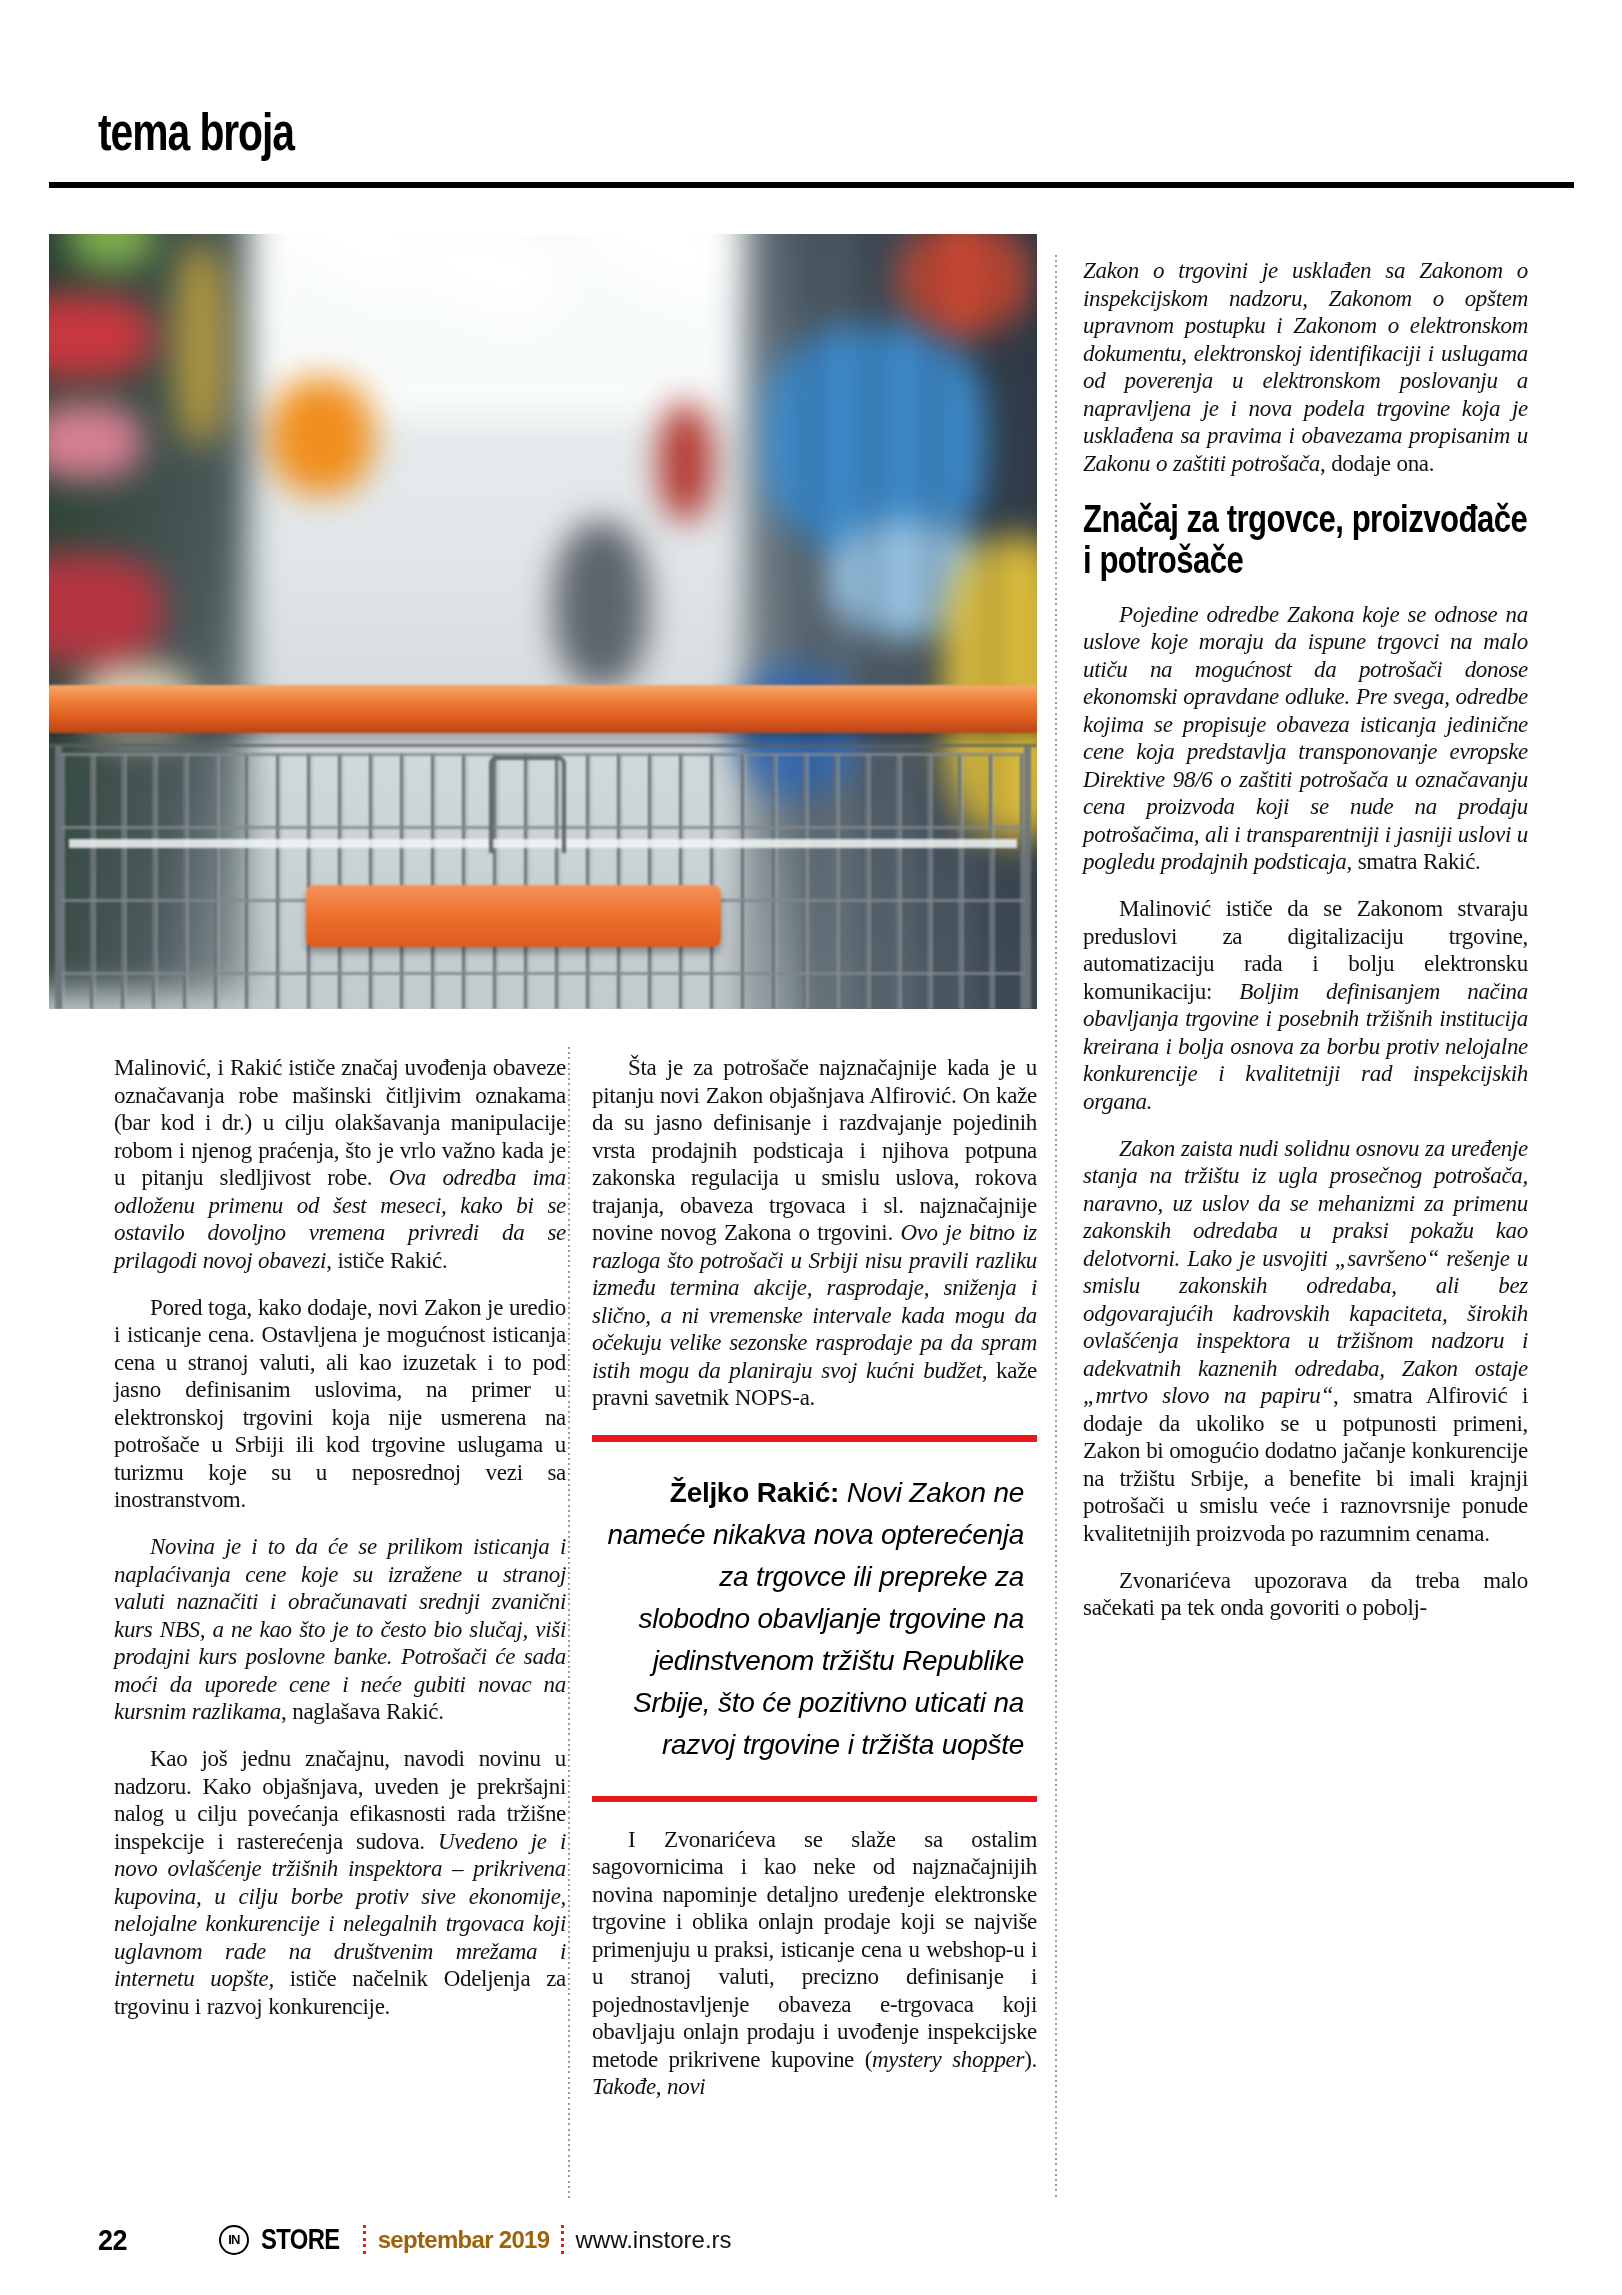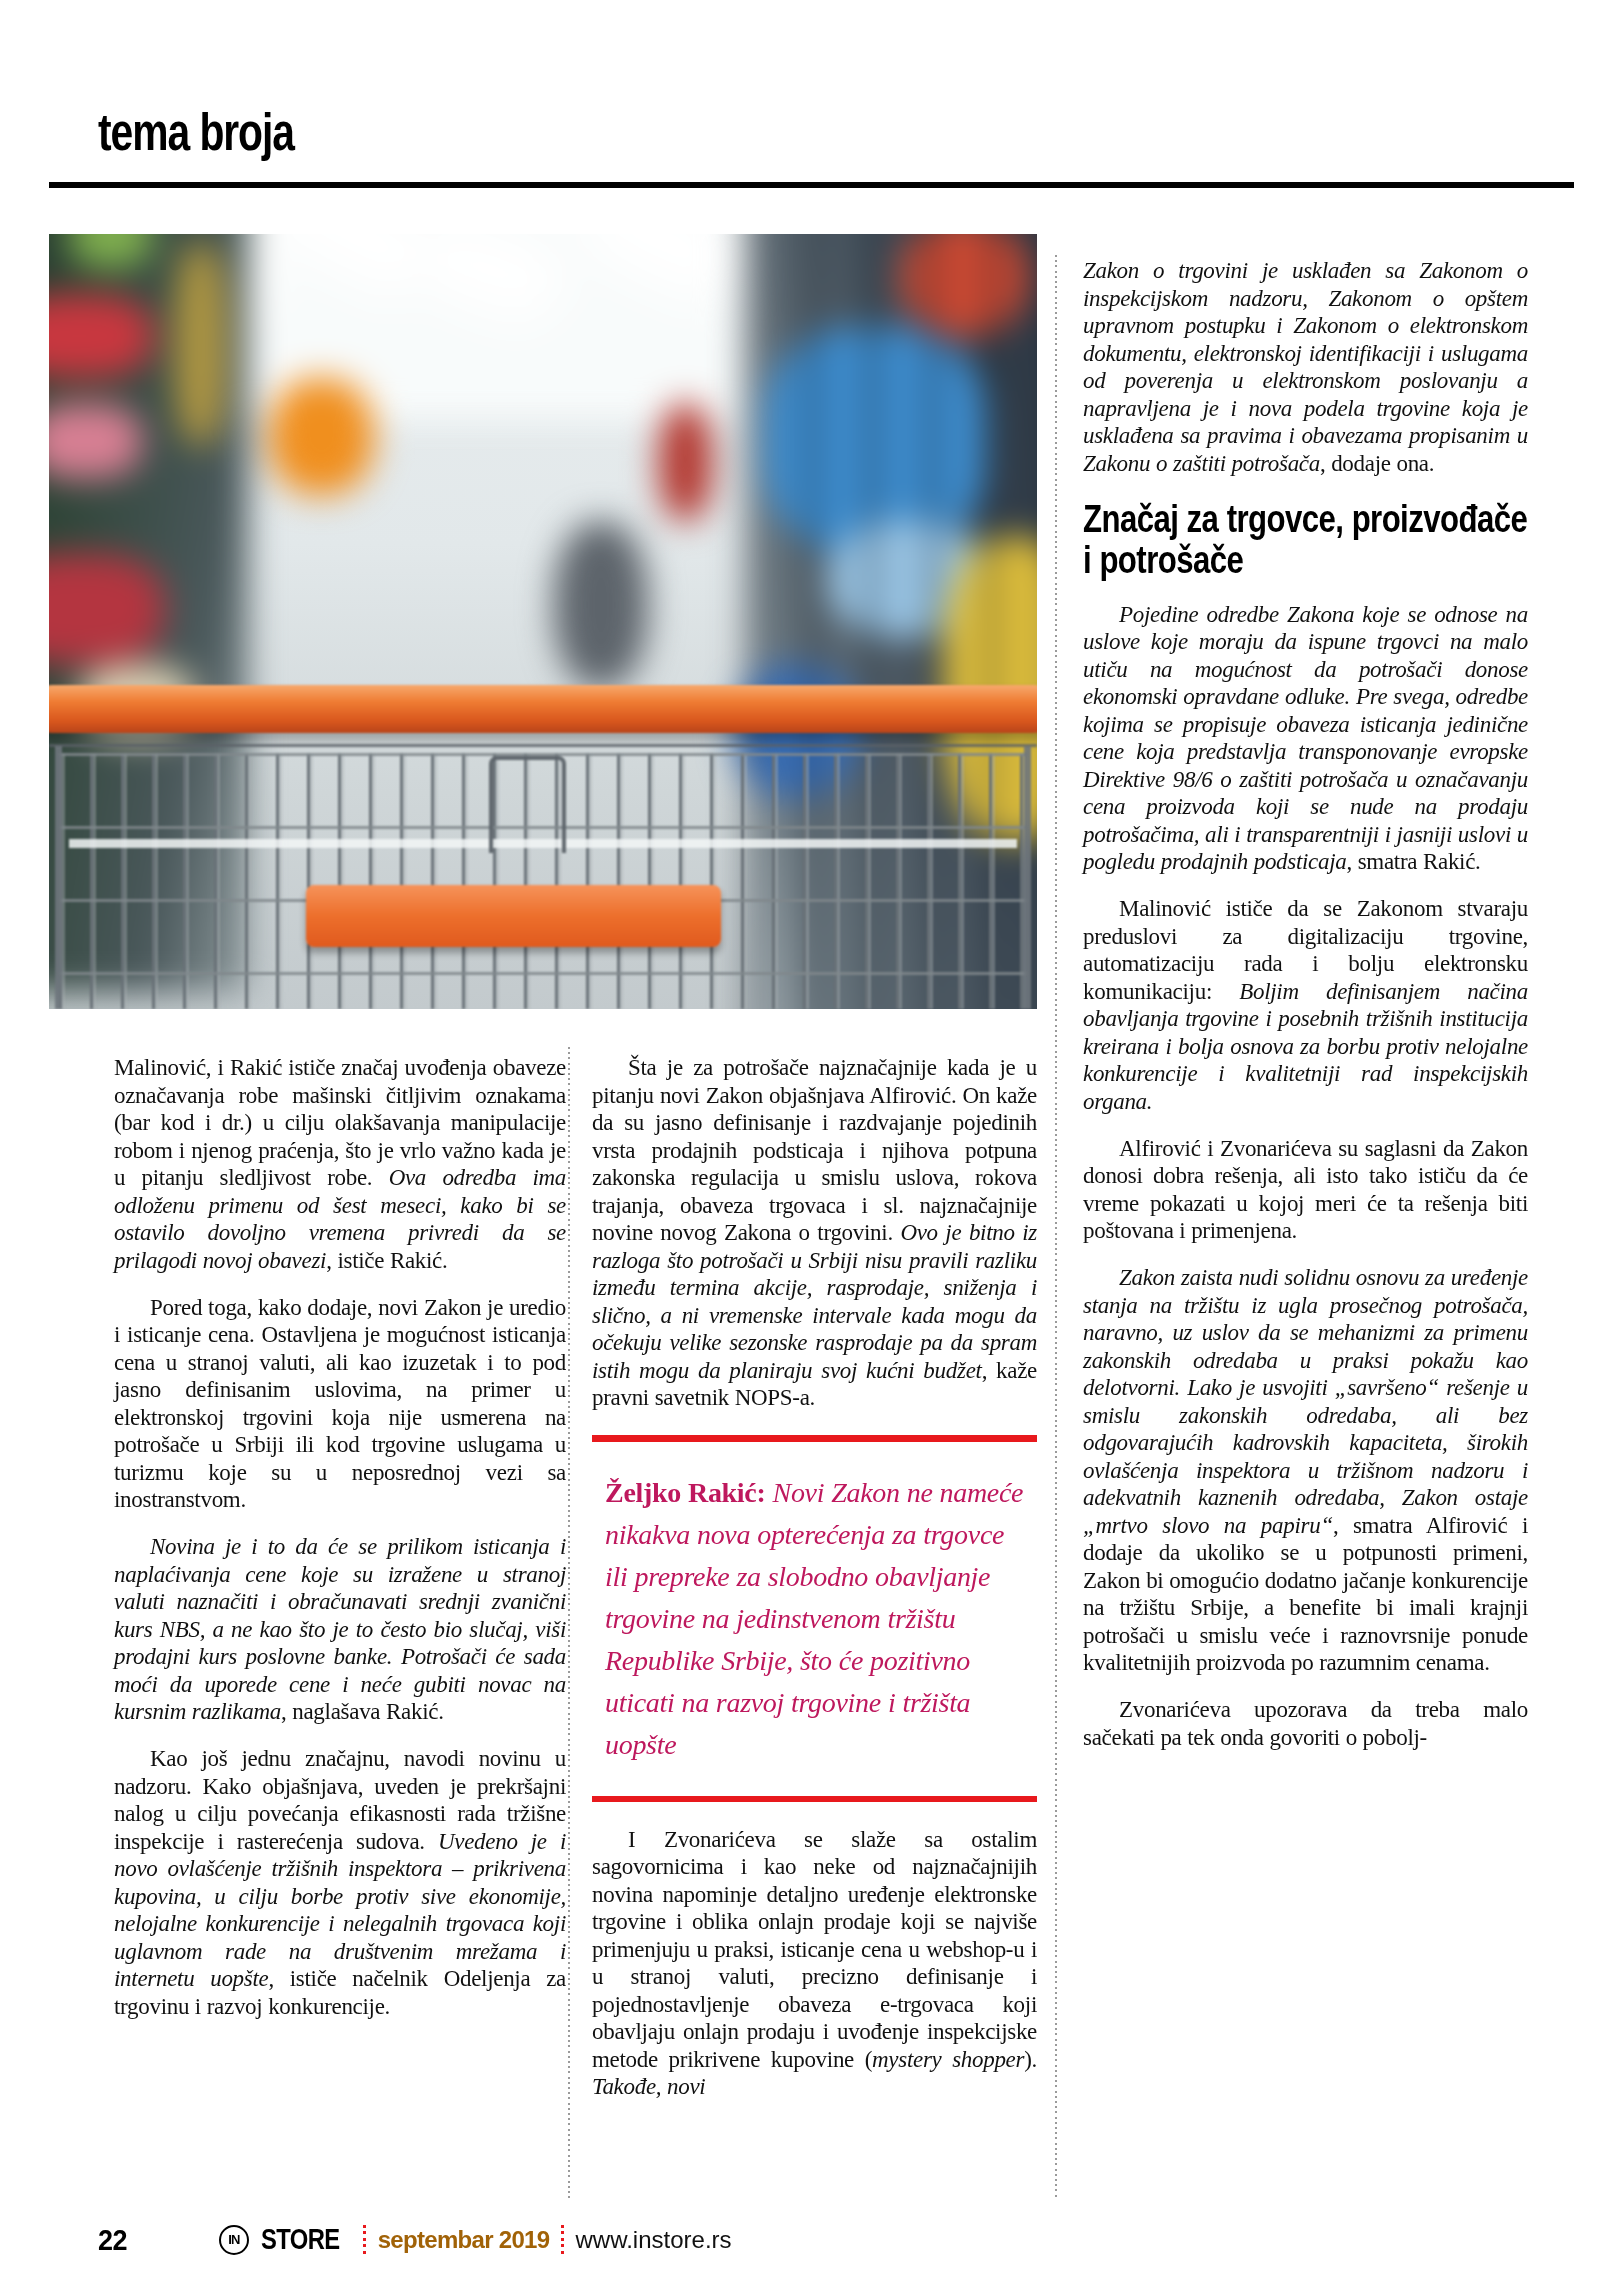--- a/index.html
+++ b/index.html
@@ -72,22 +72,22 @@
   .subhead{font-family:"Liberation Sans",sans-serif;font-weight:bold;font-size:38px;
            line-height:41px;letter-spacing:-0.7px;text-align:left;text-indent:0;
            width:543px;transform:scaleX(.82);transform-origin:0 0;margin:22px 0 19.6px 0;color:#000;}
   .vdots{position:absolute;width:2px;
          background-image:repeating-linear-gradient(to bottom,#9a9a9a 0 2px,transparent 2px 5.2px);}
   .vd-left{left:568px;top:1047px;height:1152px;}
   .vd-right{left:1055px;top:255px;height:1943px;}
 
   
   .redrule{height:6.5px;background:#e8191d;margin:23.6px 0;}
-  .pullquote{font-family:Liberation Serif, serif;color:#be185d;
-             font-size:28px;line-height:42px;text-align:left;text-indent:0;
+  .pullquote{font-family:Liberation Sans, sans-serif;color:#000000;
+             font-size:28px;line-height:42px;text-align:right;text-indent:0;
              padding:6.5px 13px;letter-spacing:-0.3px;}
 
   
   .footer{position:absolute;left:98px;top:2220px;width:1427px;height:39px;
           font-family:"Liberation Sans",sans-serif;display:flex;align-items:center;}
   .pageno{font-weight:bold;font-size:30px;letter-spacing:-0.7px;transform:scaleX(.9);
           transform-origin:0 50%;color:#000;}
   .brand-group{position:absolute;left:121px;display:flex;align-items:center;gap:11.8px;}
   .logo-circle{width:26px;height:26px;border:2.6px solid #000;border-radius:50%;
                display:flex;align-items:center;justify-content:center;
@@ -161,21 +161,20 @@
     <p class="para pullquote"><span style="font-weight: bold;">Željko Rakić: </span><span style="font-style: italic;">Novi Zakon ne nameće nikakva nova opterećenja za trgovce ili prepreke za slobodno obavljanje trgovine na jedinstvenom tržištu Republike Srbije, što će pozitivno uticati na razvoj trgovine i tržišta uopšte</span></p>
     <div class="redrule"></div>
     <p class="para"><span>I Zvonarićeva se slaže sa ostalim sagovornicima i kao neke od najznačajnijih novina napominje detaljno uređenje elektronske trgovine i oblika onlajn prodaje koji se najviše primenjuju u praksi, isticanje cena u webshop-u i u stranoj valuti, precizno definisanje i pojednostavljenje obaveza e-trgovaca koji obavljaju onlajn prodaju i uvođenje inspekcijske metode prikrivene kupovine (</span><span style="font-style: italic;">mystery shopper</span><span>). </span><span style="font-style: italic;">Takođe, novi</span></p>
   </div>
 
   <div class="col col-right">
     <p class="para noindent"><span style="font-style: italic;">Zakon o trgovini je usklađen sa Zakonom o inspekcijskom nadzoru, Zakonom o opštem upravnom postupku i Zakonom o elektronskom dokumentu, elektronskoj identifikaciji i uslugama od poverenja u elektronskom poslovanju a napravljena je i nova podela trgovine koja je usklađena sa pravima i obavezama propisanim u Zakonu o zaštiti potrošača</span><span>, dodaje ona.</span></p>
     <h2 class="subhead">Značaj za trgovce, proizvođače i potrošače</h2>
     <p class="para"><span style="font-style: italic;">Pojedine odredbe Zakona koje se odnose na uslove koje moraju da ispune trgovci na malo utiču na mogućnost da potrošači donose ekonomski opravdane odluke. Pre svega, odredbe kojima se propisuje obaveza isticanja jedinične cene koja predstavlja transponovanje evropske Direktive 98/6 o zaštiti potrošača u označavanju cena proizvoda koji se nude na prodaju potrošačima, ali i transparentniji i jasniji uslovi u pogledu prodajnih podsticaja</span><span>, smatra Rakić.</span></p>
     <p class="para"><span>Malinović ističe da se Zakonom stvaraju preduslovi za digitalizaciju trgovine, automatizaciju rada i bolju elektronsku komunikaciju: </span><span style="font-style: italic;">Boljim definisanjem načina obavljanja trgovine i posebnih tržišnih institucija kreirana i bolja osnova za borbu protiv nelojalne konkurencije i kvalitetniji rad inspekcijskih organa.</span></p>
-    <p class="para"><span>Alfirović i Zvonarićeva su saglasni da Zakon donosi dobra rešenja, ali isto tako ističu da će vreme pokazati u kojoj meri će ta rešenja biti poštovana i primenjena.</span></p>
     <p class="para"><span style="font-style: italic;">Zakon zaista nudi solidnu osnovu za uređenje stanja na tržištu iz ugla prosečnog potrošača, naravno, uz uslov da se mehanizmi za primenu zakonskih odredaba u praksi pokažu kao delotvorni. Lako je usvojiti „savršeno“ rešenje u smislu zakonskih odredaba, ali bez odgovarajućih kadrovskih kapaciteta, širokih ovlašćenja inspektora u tržišnom nadzoru i adekvatnih kaznenih odredaba, Zakon ostaje „mrtvo slovo na papiru“</span><span>, smatra Alfirović i dodaje da ukoliko se u potpunosti primeni, Zakon bi omogućio dodatno jačanje konkurencije na tržištu Srbije, a benefite bi imali krajnji potrošači u smislu veće i raznovrsnije ponude kvalitetnijih proizvoda po razumnim cenama.</span></p>
     <p class="para"><span>Zvonarićeva upozorava da treba malo sačekati pa tek onda govoriti o pobolj-</span></p>
   </div>
 
   <div class="footer">
     <span class="pageno">22</span>
     <span class="brand-group">
       <span class="logo-circle">IN</span>
       <span class="brand-store">STORE</span>
       <span class="rdots"></span>

